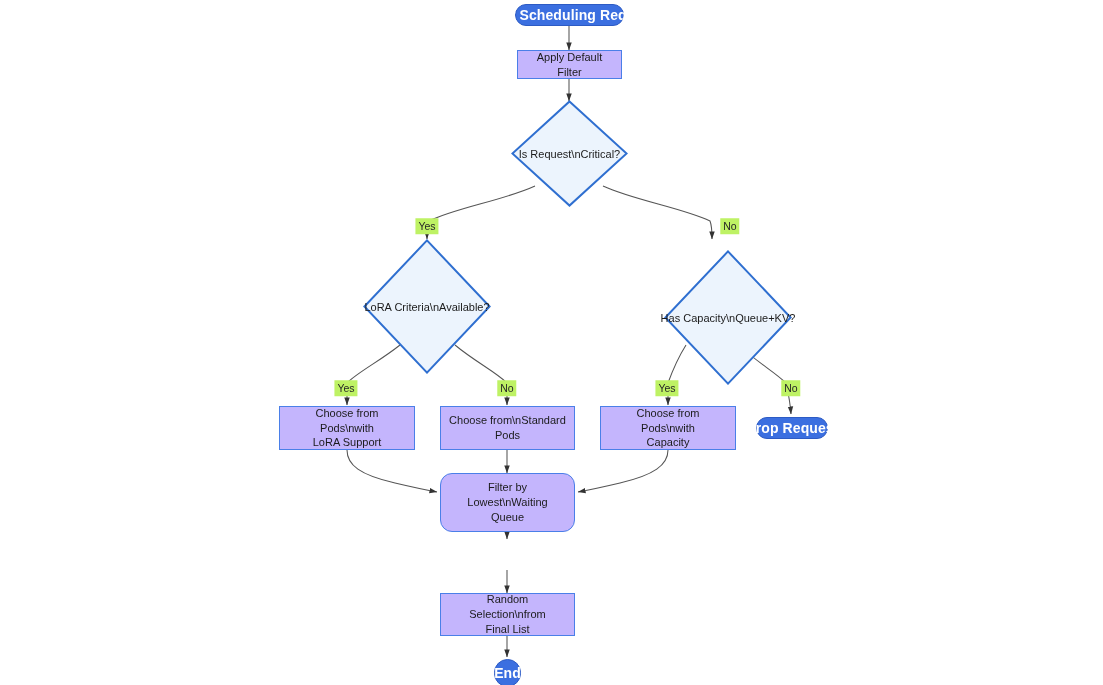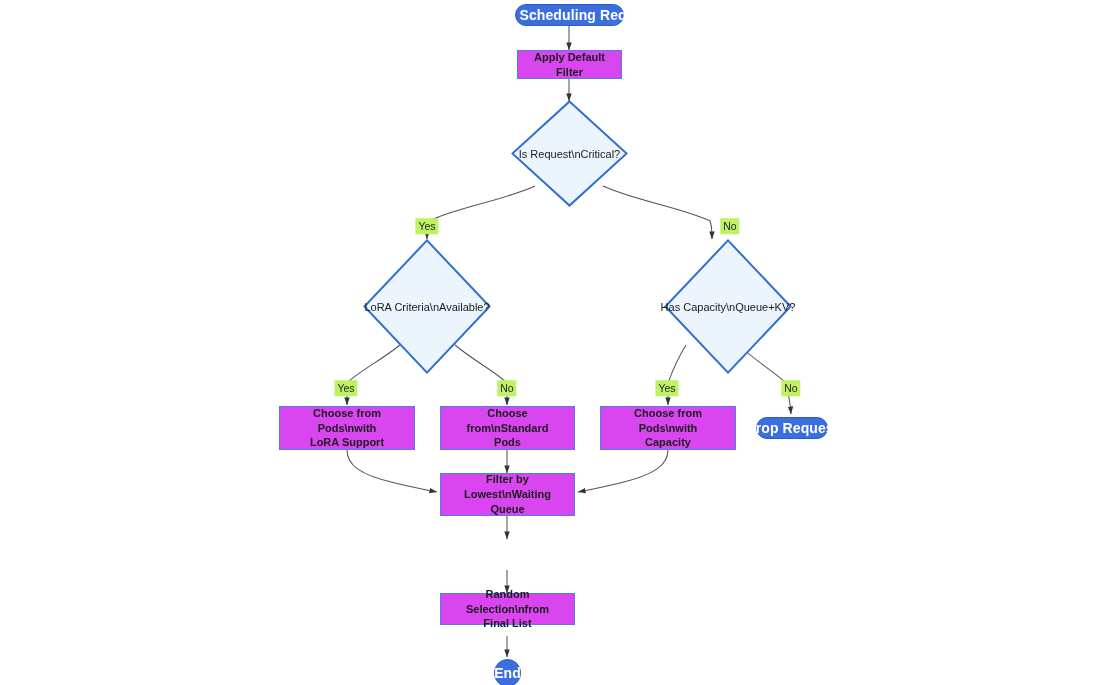--- a/index.html
+++ b/index.html
@@ -41,26 +41,25 @@
     border-radius: 999px;
     color: #ffffff;
     font-size: 14px;
     font-weight: bold;
     letter-spacing: 0.1px;
     white-space: nowrap;
     padding: 0 12px;
   }
   
   .process {
-    background: #d946ef;
+    background: #c4b5fd;
     border: 1.4px solid #4a7fe8;
     color: #1b1b1b;
     font-size: 11px;
     line-height: 1.35;
-    font-weight: bold;
   }
   .process .lbl {
     padding: 0 8px;
     white-space: pre-line;
   }
   
   .decision {
     position: absolute;
   }
   .decision .dia {
@@ -153,21 +152,21 @@
     <div class="dtext">Is Request\nCritical?</div>
   </div>
 
   <div class="decision" style="left:363px; top:239px; width:128px; height:135px;">
     <svg class="dia" viewBox="0 0 128 135" preserveAspectRatio="none">
       <polygon points="64,1.4 126.6,67.5 64,133.6 1.4,67.5" fill="#ecf4fd" stroke="#2f6fd0" stroke-width="2"></polygon>
     </svg>
     <div class="dtext">LoRA Criteria\nAvailable?</div>
   </div>
 
-  <div class="decision" style="left:664px; top:239px; width:128px; height:135px;">
+  <div class="decision" style="left:664px; top:250px; width:128px; height:135px;">
     <svg class="dia" viewBox="0 0 128 135" preserveAspectRatio="none">
       <polygon points="64,1.4 126.6,67.5 64,133.6 1.4,67.5" fill="#ecf4fd" stroke="#2f6fd0" stroke-width="2"></polygon>
     </svg>
     <div class="dtext">Has Capacity\nQueue+KV?</div>
   </div>
 
   <div class="node process" style="left:279px; top:406px; width:136px; height:44px;">
     <span class="lbl">Choose from Pods\nwith
 LoRA Support</span>
   </div>
@@ -179,27 +178,27 @@
 
   <div class="node process" style="left:600px; top:406px; width:136px; height:44px;">
     <span class="lbl">Choose from Pods\nwith
 Capacity</span>
   </div>
 
   <div class="node pill" style="left:756px; top:417px; width:72px; height:22px;">
     <span>Drop Request</span>
   </div>
 
-  <div class="node process" style="left:440px; top:473px; width:135px; height:43px;">
+  <div class="node process" style="left:440px; top:473px; width:135px; height:59px;border-radius:12px;">
     <span class="lbl">Filter by Lowest\nWaiting
 Queue</span>
   </div>
 
 
-  <div class="node process" style="left:440px; top:593px; width:135px; height:32px;">
+  <div class="node process" style="left:440px; top:593px; width:135px; height:43px;">
     <span class="lbl">Random Selection\nfrom
 Final List</span>
   </div>
 
   <div class="node pill" style="left:494px; top:659px; width:27px; height:28px;">
     <span>End</span>
   </div>
 
   <div class="edgelabel" style="left:427px; top:226px;">Yes</div>
   <div class="edgelabel" style="left:730px; top:226px;">No</div>

